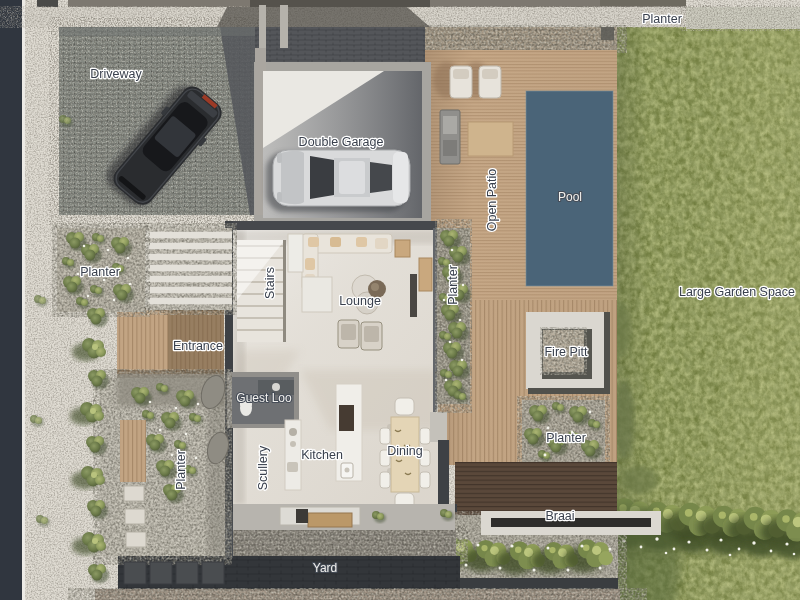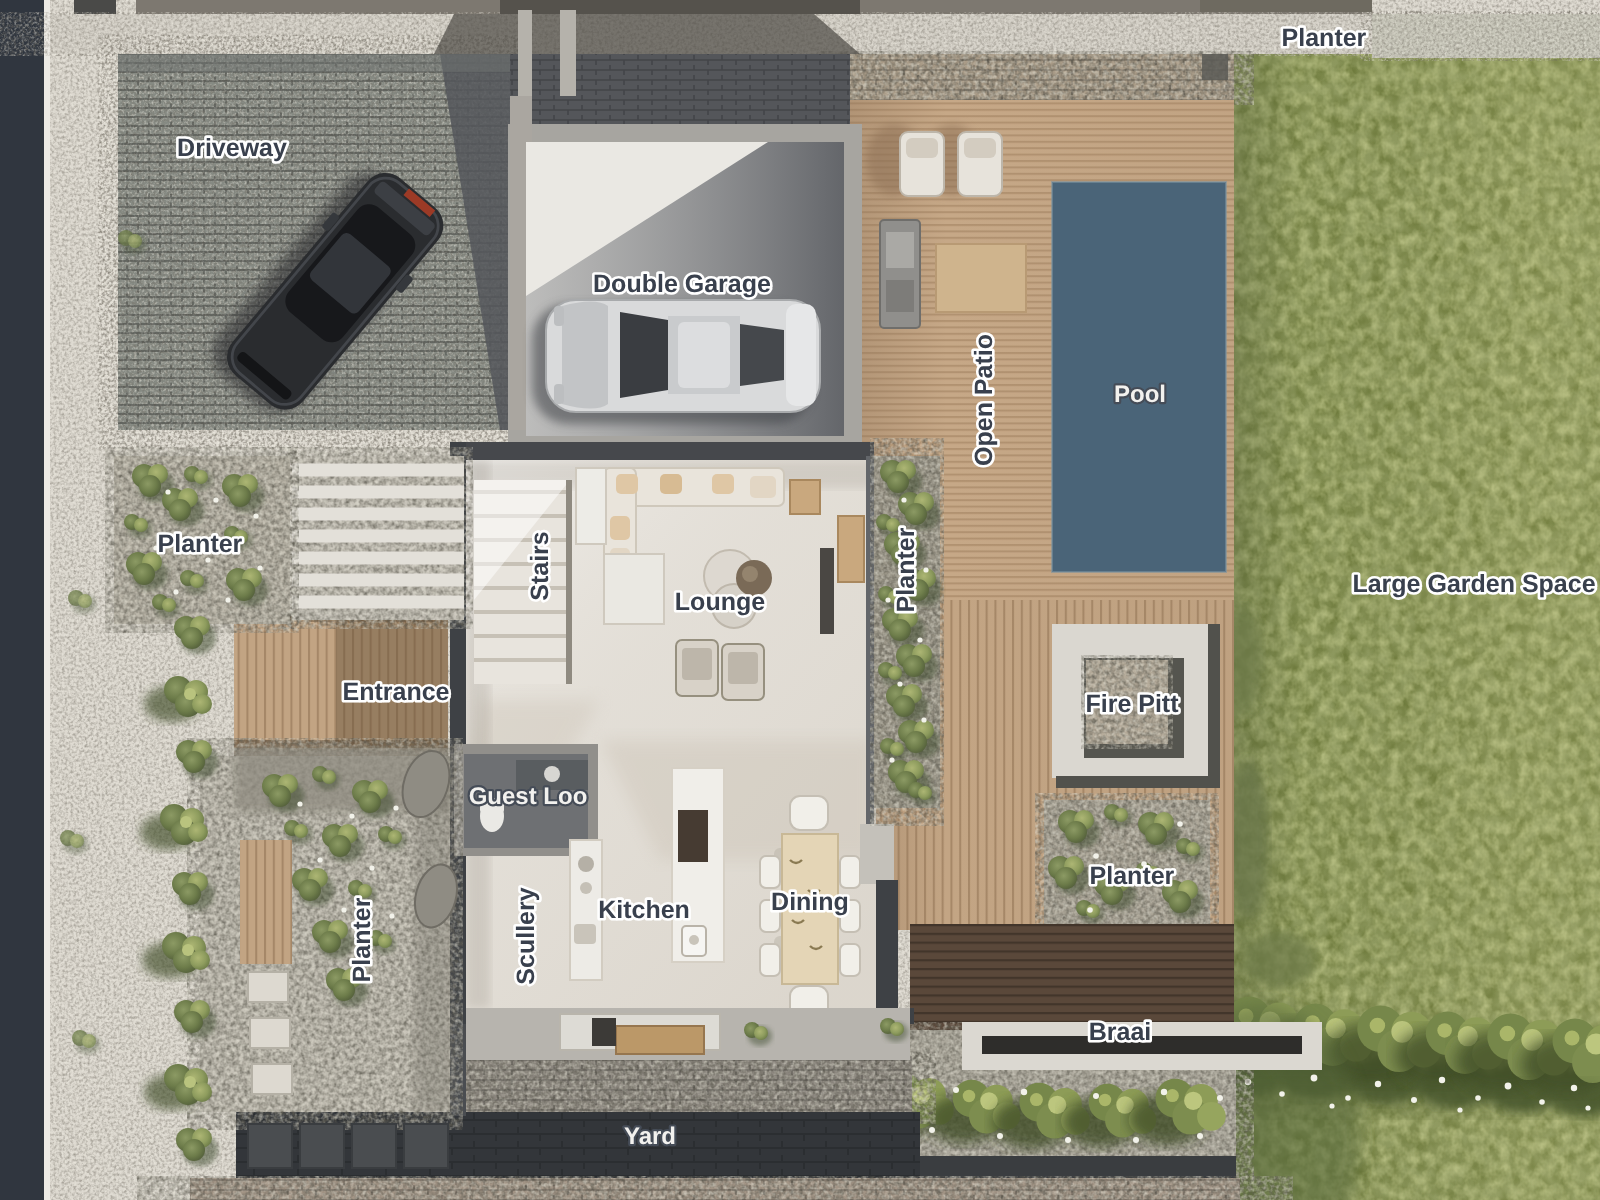--- a/index.html
+++ b/index.html
@@ -1,16 +1,16 @@
 <!DOCTYPE html>
 <html><head>
 <meta charset="utf-8">
 <style>
   html,body{margin:0;padding:0;background:#d7d3ca;}
-  #page{position:relative;width:800px;height:600px;overflow:hidden;font-family:"Liberation Sans",sans-serif;font-weight:bold;}
+  #page{position:relative;width:800px;height:600px;overflow:hidden;font-family:"Liberation Sans",sans-serif;}
   svg{display:block}
 </style>
 </head>
 <body>
 <div id="page">
 <svg width="800" height="600" viewBox="0 0 800 600" xmlns="http://www.w3.org/2000/svg">
 <defs>
   <filter id="fSpeck" x="-5%" y="-5%" width="110%" height="110%" color-interpolation-filters="sRGB">
     <feTurbulence type="fractalNoise" baseFrequency="0.7" numOctaves="2" seed="7" result="n"></feTurbulence>
     <feColorMatrix in="n" type="matrix" values="0 0 0 0 0.45  0 0 0 0 0.43  0 0 0 0 0.39  0 0 0 1.1 -0.42" result="dk"></feColorMatrix>

